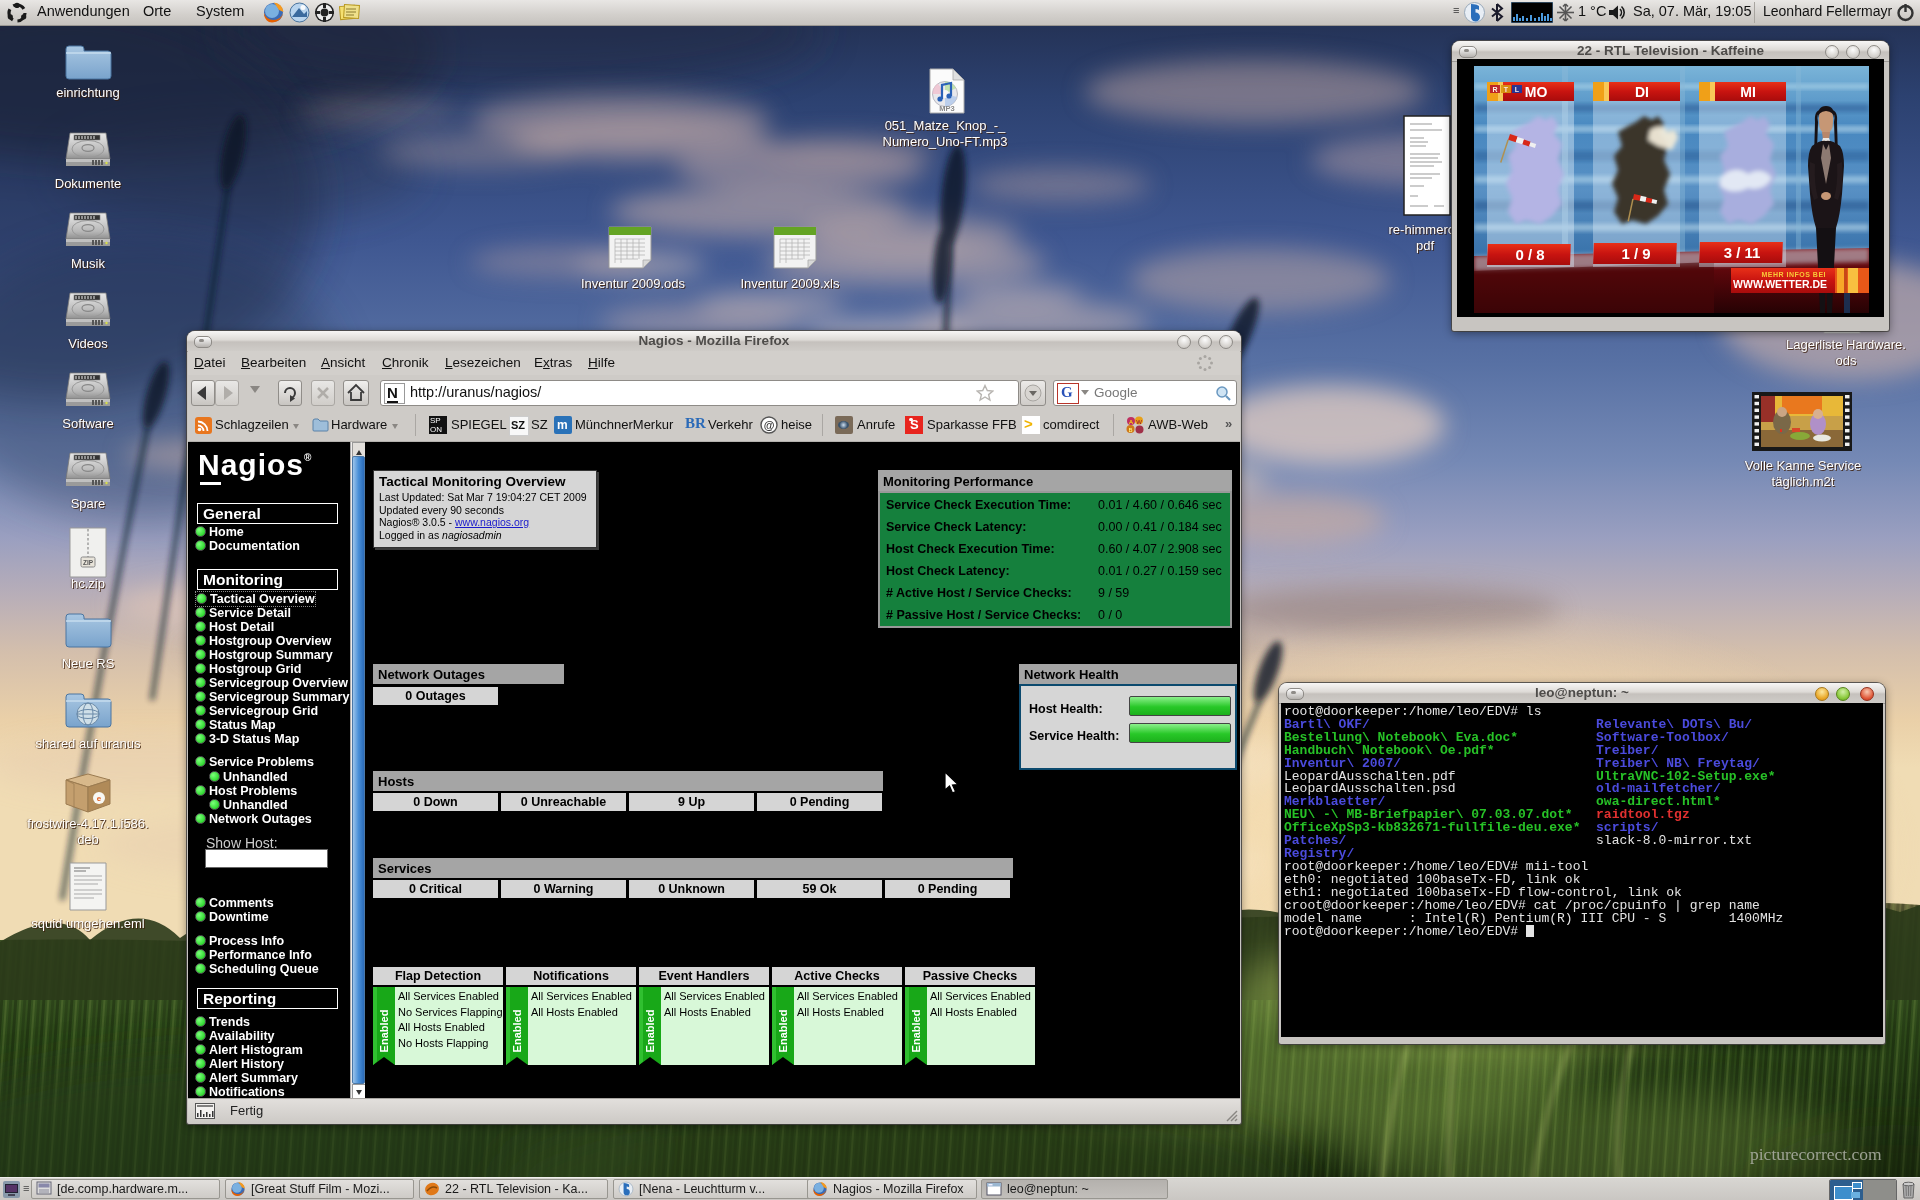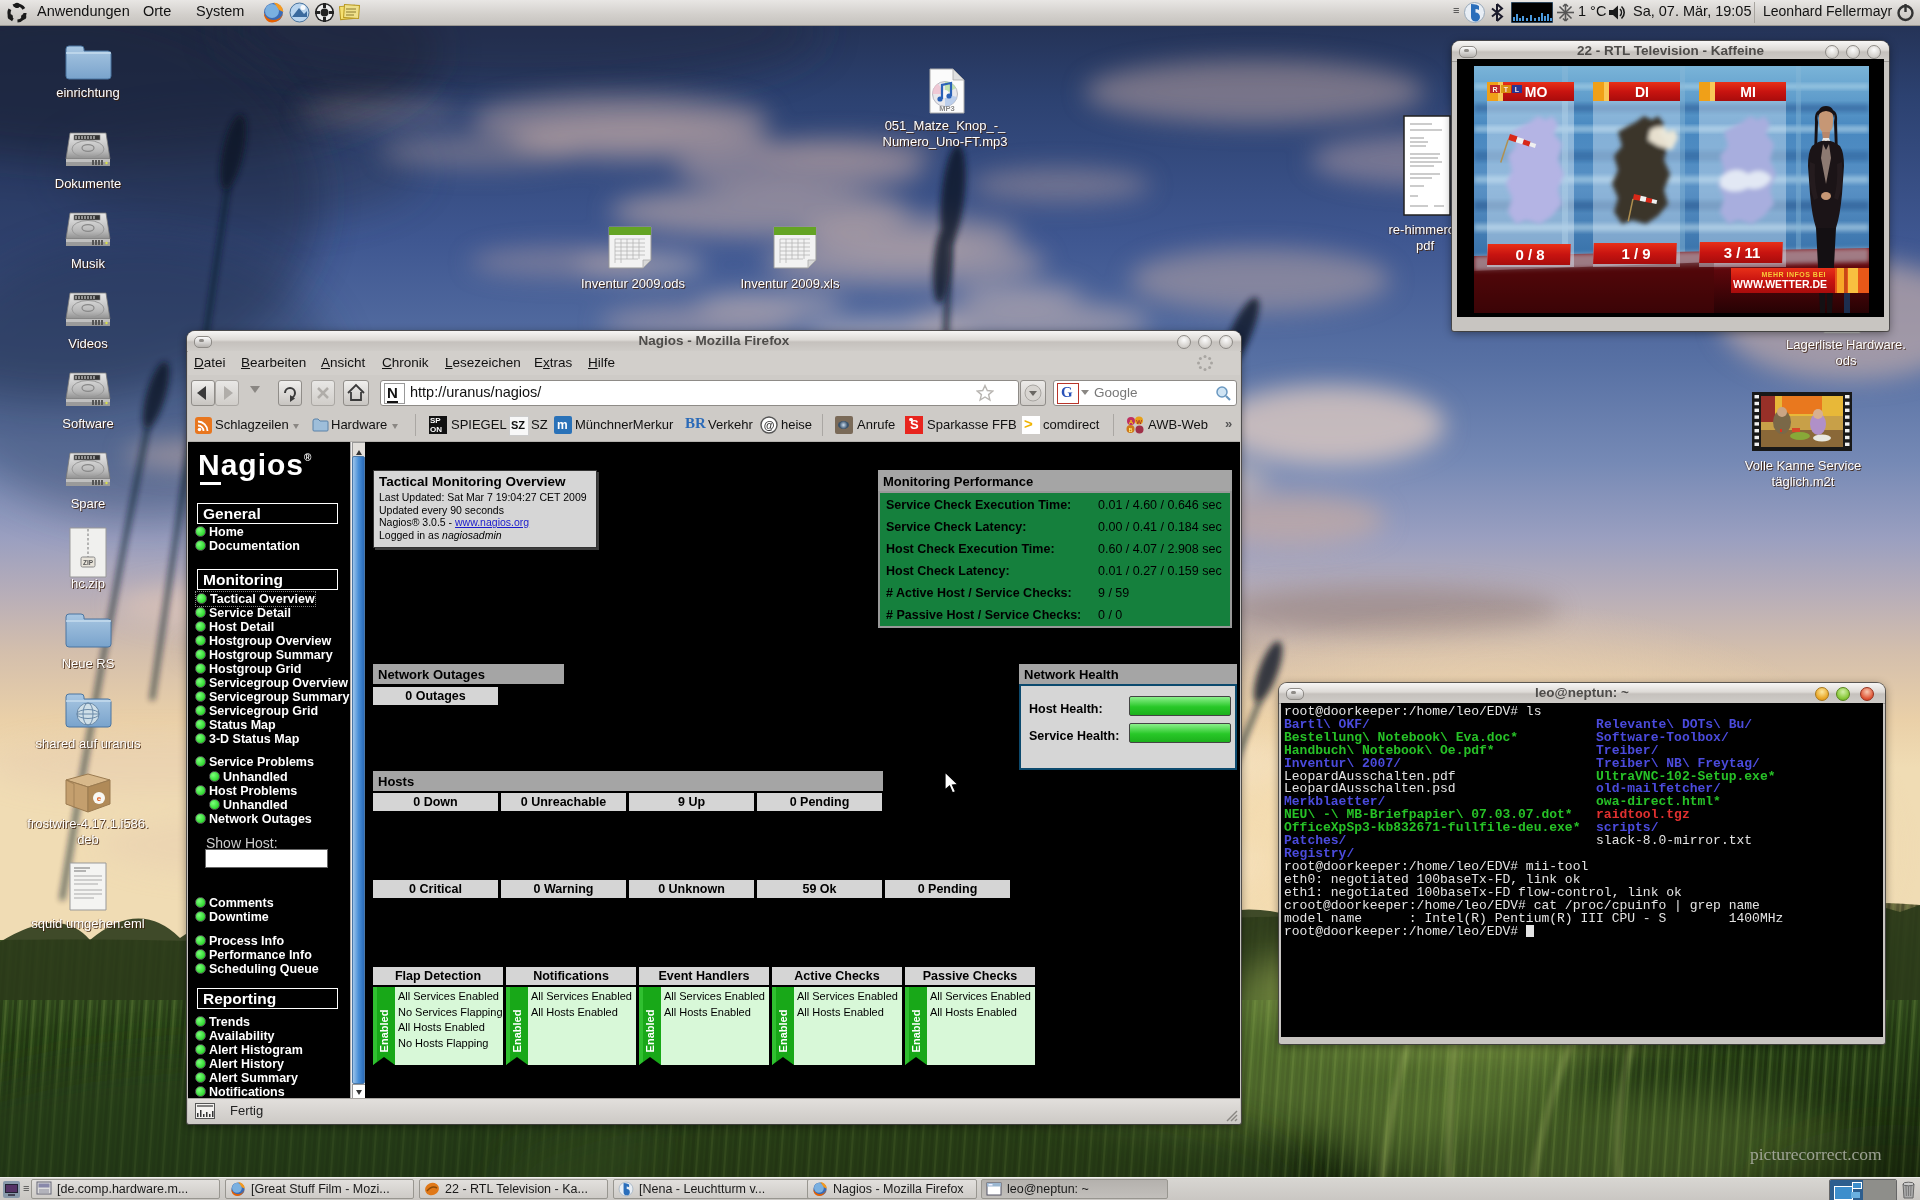--- a/index.html
+++ b/index.html
@@ -756,21 +756,21 @@
         </svg>
       <span class="abs" style="left:27px;top:8px">Schlagzeilen</span>
       <div class="abs" style="left:105px;top:15px;width:0;height:0;border:3.5px solid transparent;border-top:5px solid #8a8783"></div>
       <svg class="abs" style="left:124px;top:9px" width="17" height="14" viewBox="0 0 17 14">
           <path d="M1,3 Q1,1 3,1 L6,1 L8,3 L15,3 Q16,3 16,4 L16,12 Q16,13 15,13 L2,13 Q1,13 1,12 Z" fill="#9ebedA" stroke="#5a82a8"></path>
         </svg>
       <span class="abs" style="left:143px;top:8px">Hardware</span>
       <div class="abs" style="left:204px;top:15px;width:0;height:0;border:3.5px solid transparent;border-top:5px solid #8a8783"></div>
       <div class="abs" style="left:227px;top:5px;width:1px;height:22px;background:#aaa7a3"></div>
       <div class="abs" style="left:241px;top:7px;width:18px;height:18px;background:#111">
-          <span style="position:absolute;left:1px;top:0px;color:#fff;font-size:8px;font-weight:bold;line-height:9px">SP<br>ON</span>
+          <span style="position:absolute;left:1px;top:0px;color:#fff;font-size:8px;font-weight:normal;line-height:9px">SP<br>ON</span>
         </div>
       <span class="abs" style="left:263px;top:8px">SPIEGEL</span>
       <div class="abs" style="left:321px;top:7px;width:18px;height:18px;background:#f8f8f8;border:1px solid #ccc">
           <span style="position:absolute;left:1px;top:2px;color:#111;font-size:11px;font-weight:bold">SZ</span>
         </div>
       <span class="abs" style="left:343px;top:8px">SZ</span>
       <div class="abs" style="left:366px;top:7px;width:18px;height:18px;background:#2a72b8;border-radius:2px">
           <span style="position:absolute;left:3px;top:2px;color:#fff;font-size:12px;font-weight:bold">m</span>
         </div>
       <span class="abs" style="left:387px;top:8px">MünchnerMerkur</span>
@@ -897,20 +897,21 @@
             <div class="abs" style="left:108px;top:37px;width:100px;height:18px;background:linear-gradient(#8cf08c,#28c828 55%,#1cb01c);border:1.5px solid #444;border-radius:2px"></div>
           </div>
         </div>
 
         <div class="nhead" style="left:8px;top:329px;width:510px">Hosts</div>
         <div class="ncell" style="left:8px;top:351px;width:125px">0 Down</div>
         <div class="ncell" style="left:136px;top:351px;width:125px">0 Unreachable</div>
         <div class="ncell" style="left:264px;top:351px;width:125px">9 Up</div>
         <div class="ncell" style="left:392px;top:351px;width:125px">0 Pending</div>
 
+        <div class="nhead" style="left:8px;top:416px;width:640px">Services</div>
         <div class="ncell" style="left:8px;top:438px;width:125px">0 Critical</div>
         <div class="ncell" style="left:136px;top:438px;width:125px">0 Warning</div>
         <div class="ncell" style="left:264px;top:438px;width:125px">0 Unknown</div>
         <div class="ncell" style="left:392px;top:438px;width:125px">59 Ok</div>
         <div class="ncell" style="left:520px;top:438px;width:125px">0 Pending</div>
 
         <div class="ncell" style="left:8px;top:525px;width:130px">Flap Detection</div>
         <div class="ncell" style="left:141px;top:525px;width:130px">Notifications</div>
         <div class="ncell" style="left:274px;top:525px;width:130px">Event Handlers</div>
         <div class="ncell" style="left:407px;top:525px;width:130px">Active Checks</div>

